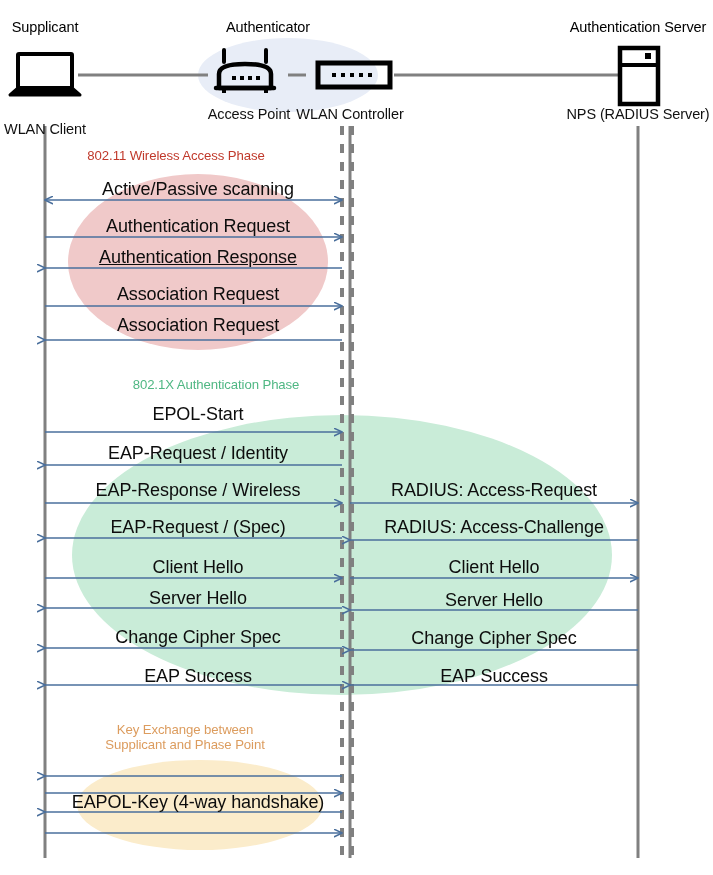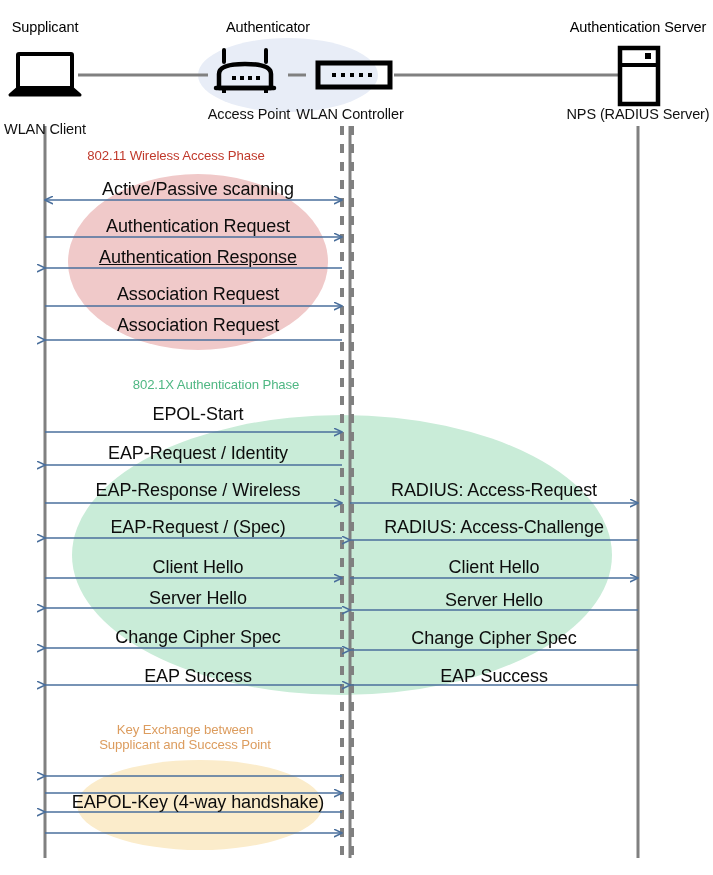--- a/index.html
+++ b/index.html
@@ -157,21 +157,21 @@
       <div class="lbl actor-bot" style="left: 45px; top: 122px;">WLAN Client</div>
       <div class="lbl actor-top" style="left: 244px; top: 20px; margin-left: 24px;">Authenticator</div>
       <div class="lbl actor-bot" style="left: 249px; top: 107px;">Access Point</div>
       <div class="lbl actor-bot" style="left: 350px; top: 107px;">WLAN Controller</div>
       <div class="lbl actor-top" style="left: 638px; top: 20px;">Authentication Server</div>
       <div class="lbl actor-bot" style="left: 638px; top: 107px;">NPS (RADIUS Server)</div>
       <div class="lbl phase red" style="left: 176px; top: 148px;">802.11 Wireless Access Phase</div>
       <div class="lbl phase green" style="left: 200px; top: 377px;">802.1X Authentication Phase</div>
       <div class="lbl phase orange" style="left: 185px; top: 722px;">
         <span class="l2">Key Exchange between</span>
-        <span class="l2">Supplicant and Success Point</span>
+        <span class="l2">Supplicant and Phase Point</span>
       </div>
       <div class="lbl msg" style="left: 198px; top: 182px;">Active/Passive scanning</div>
       <div class="lbl msg" style="left: 198px; top: 219px;">Authentication Request</div>
       <div class="lbl msg" style="left: 198px; top: 250px; text-decoration: underline;">Authentication Response</div>
       <div class="lbl msg" style="left: 198px; top: 287px;">Association Request</div>
       <div class="lbl msg" style="left: 198px; top: 318px;">Association Request</div>
       <div class="lbl msg" style="left: 198px; top: 407px;">EPOL-Start</div>
       <div class="lbl msg" style="left: 198px; top: 446px;">EAP-Request / Identity</div>
       <div class="lbl msg" style="left: 198px; top: 483px;">EAP-Response / Wireless</div>
       <div class="lbl msg" style="left: 198px; top: 520px;">EAP-Request / (Spec)</div>

